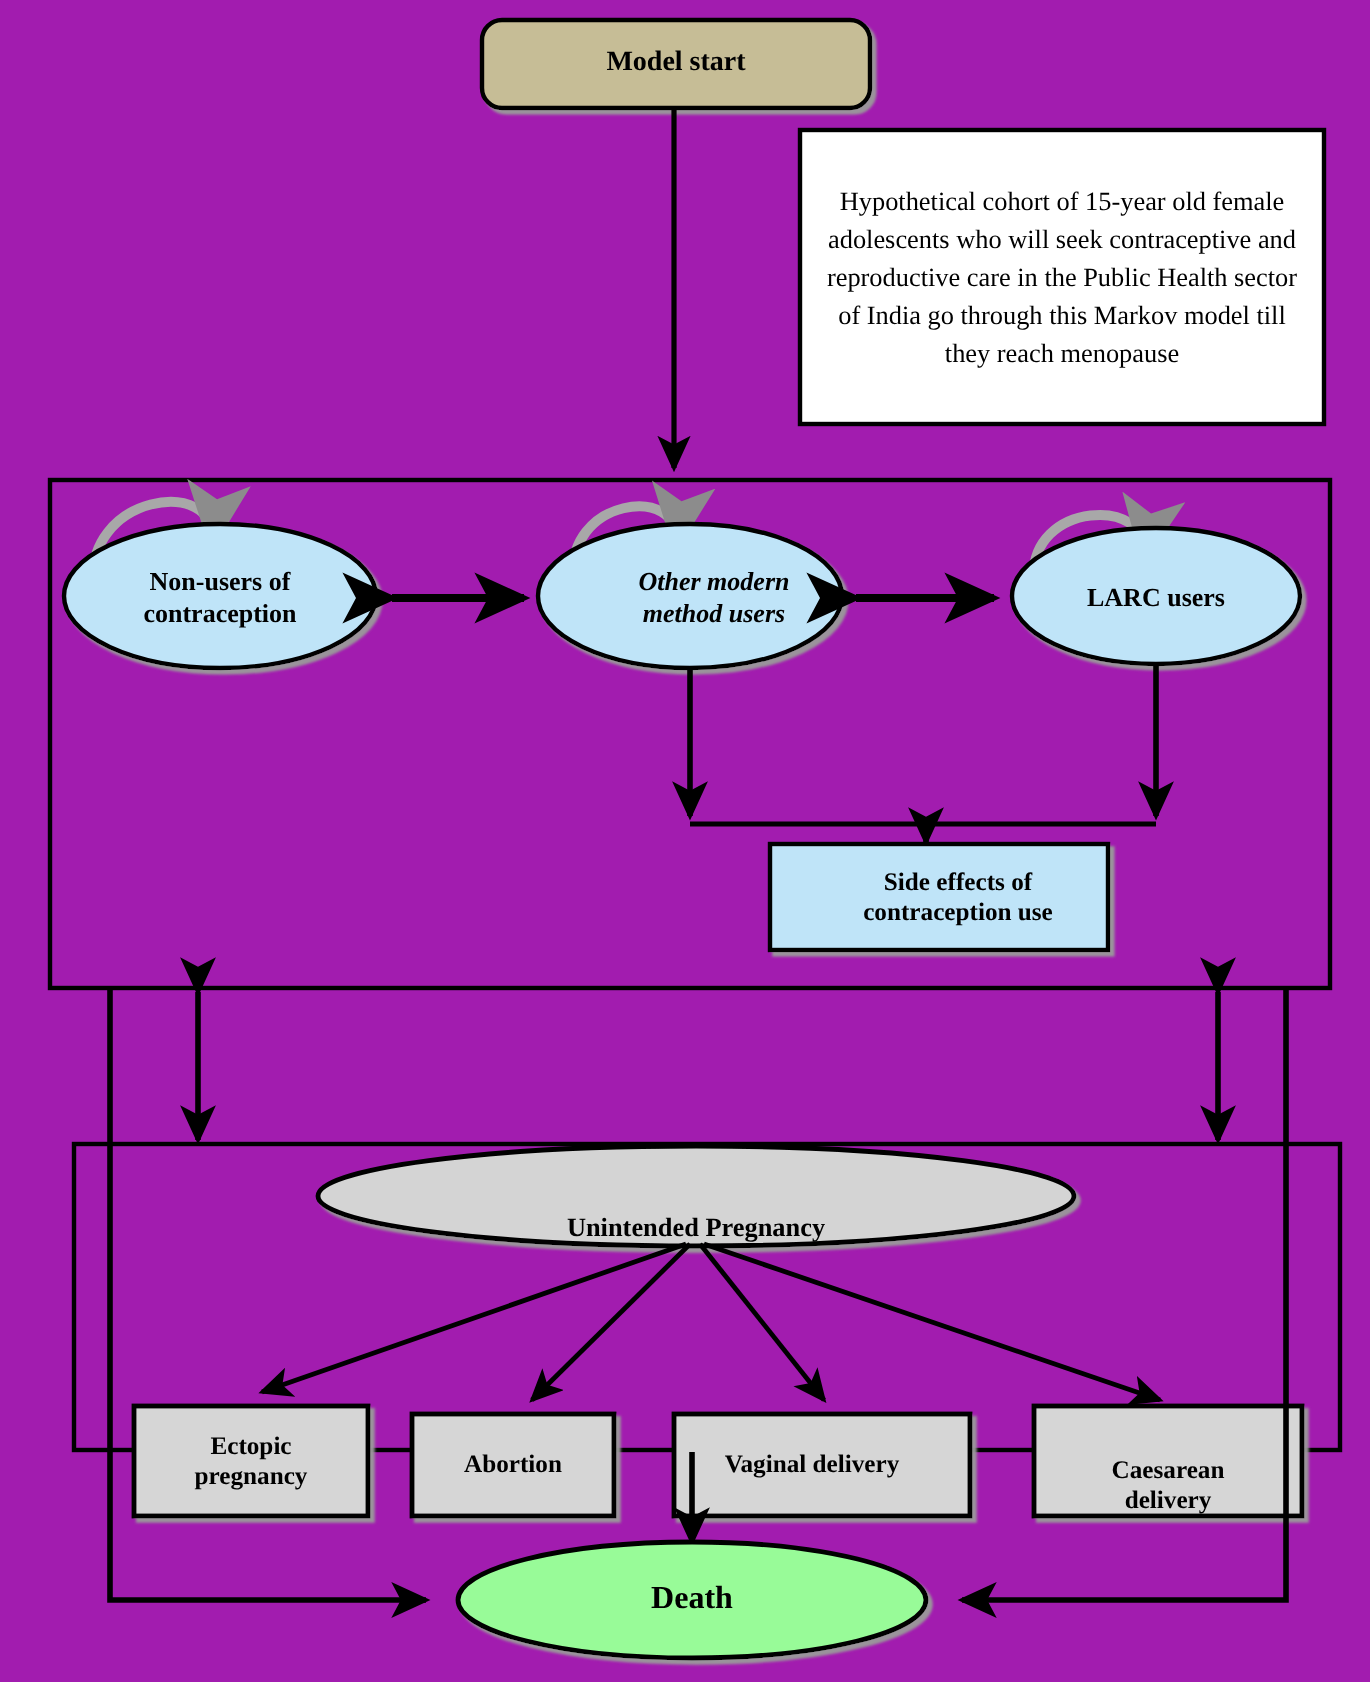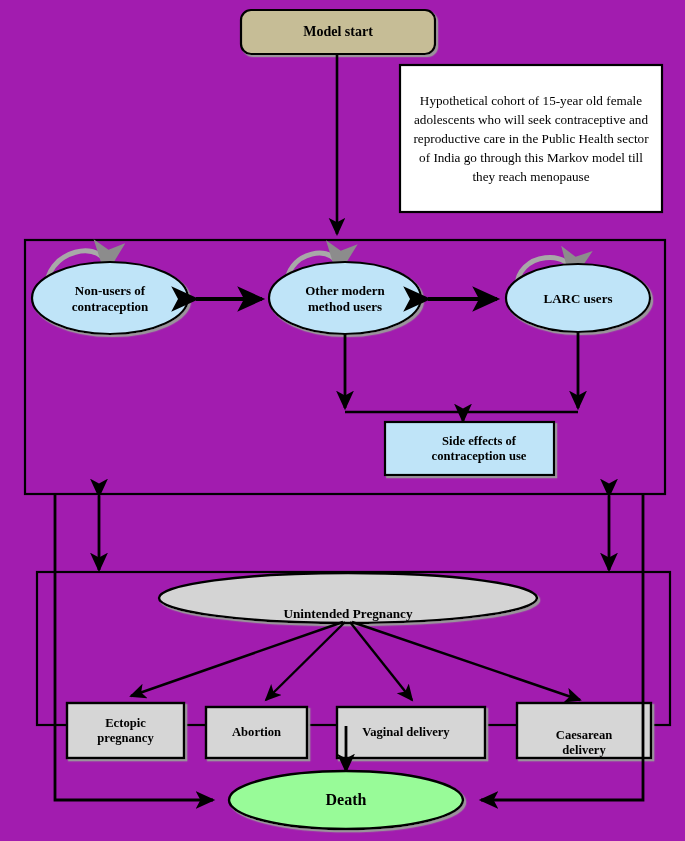--- a/index.html
+++ b/index.html
@@ -96,21 +96,21 @@
     <span>Hypothetical cohort of 15-year old female adolescents who will seek contraceptive and reproductive care in the Public Health sector of India go through this Markov model till they reach menopause</span>
   </div>
 
   <div class="nodeLabel" style="left:40px;top:276px;width:140px;height:45px;font-size:13px;font-family:Liberation Serif, serif;">
     <span>
       <span>Non-users of</span><br>
       <span>contraception</span>
     </span>
   </div>
 
-  <div class="nodeLabel" style="left:277px;top:276px;width:136px;height:45px;font-size:13px;">
+  <div class="nodeLabel" style="left:289px;top:276px;width:136px;height:45px;font-size:13px;font-style:italic;">
     <span>
       <span>Other modern</span><br>
       <span>method users</span>
     </span>
   </div>
 
   <div class="nodeLabel" style="left:512px;top:286px;width:132px;height:26px;font-size:13px;">LARC users</div>
 
   <div class="nodeLabel" style="left:385px;top:422px;width:188px;height:53px;font-size:12.6px;">
     <span>

